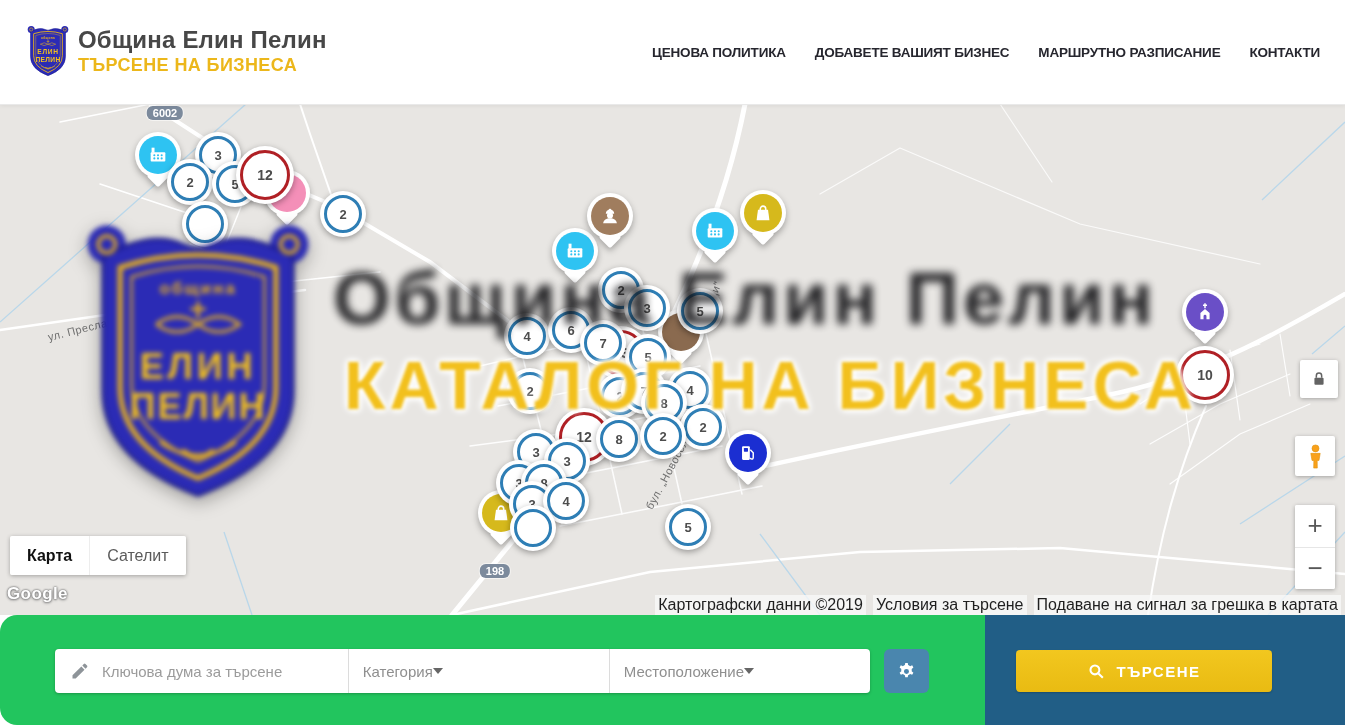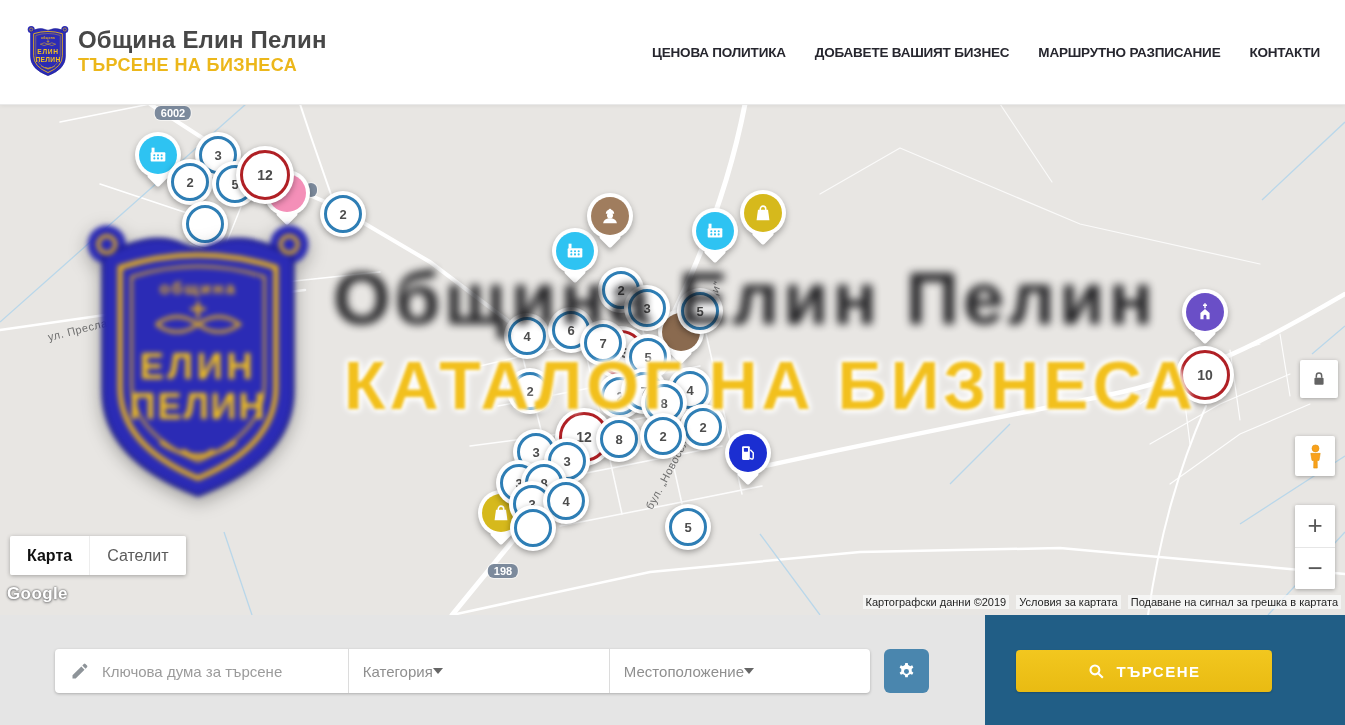--- a/index.html
+++ b/index.html
@@ -15,21 +15,21 @@
   #brand-subtitle{font-size:18px;font-weight:800;color:#ECB71B;letter-spacing:.4px;margin-top:1px;}
   #main-nav{position:absolute;right:25px;top:0;height:104px;display:flex;align-items:center;gap:29px;}
   .nav-item{font-size:13.5px;font-weight:700;color:#26262E;letter-spacing:-0.2px;cursor:pointer;white-space:nowrap;}
 
   
   #map{position:absolute;left:0;top:104px;width:1345px;height:511px;background:#E8E6E3;overflow:hidden;cursor:grab;}
   #roads{position:absolute;left:0;top:0;z-index:1;}
   #labels{position:absolute;left:0;top:0;width:100%;height:100%;z-index:5;}
   .shield{position:absolute;transform:translate(-50%,-50%);background:#7C8A9C;color:#fff;
           font-size:11px;font-weight:700;padding:1px 6px;border-radius:6px;
-          box-shadow:0 0 0 1px rgba(255,255,255,.55);white-space:nowrap;margin-left:8px;}
+          box-shadow:0 0 0 1px rgba(255,255,255,.55);white-space:nowrap;}
   .street{position:absolute;color:#6f6f6f;font-size:11px;white-space:nowrap;letter-spacing:.5px;}
 
   
   #markers{position:absolute;left:0;top:0;width:100%;height:100%;z-index:10;}
   .pin{position:absolute;width:46px;height:46px;transform:translate(-50%,-50%);cursor:pointer;
        filter:drop-shadow(0 3px 3px rgba(0,0,0,.3));}
   .pin-tail{position:absolute;left:50%;bottom:-6px;width:16px;height:16px;background:#fff;
             transform:translateX(-50%) rotate(45deg);border-radius:2px;}
   .pin-head{position:relative;width:46px;height:46px;background:#fff;border-radius:50%;
             display:flex;align-items:center;justify-content:center;}
@@ -64,25 +64,25 @@
            border-radius:2px;overflow:hidden;z-index:40;}
   .mt-btn{height:39px;display:flex;align-items:center;justify-content:center;background:#fff;
           font-size:16px;cursor:pointer;padding:0 17px;}
   #mt-map{font-weight:700;color:#111;}
   #mt-sat{color:#5b5b5b;border-left:1px solid #ededed;}
 
   #google-logo{position:absolute;left:7px;top:480px;z-index:40;color:#fff;font-size:17px;font-weight:700;
       letter-spacing:.4px;cursor:pointer;
       text-shadow:0 0 2px #7d7d7d,0 0 2px #7d7d7d,0 1px 3px #8a8a8a;}
   #attribution{position:absolute;right:4px;top:491px;z-index:40;display:flex;gap:7px;}
-  .attr{font-size:11px;color:#1f1f1f;background:rgba(250,250,250,.75);padding:1px 3px;white-space:nowrap;}
+  .attr{font-size:16px;color:#1f1f1f;background:rgba(250,250,250,.75);padding:1px 3px;white-space:nowrap;}
   .attr[data-interactable="true"]{cursor:pointer;}
 
   
-  #searchbar{position:absolute;left:0;top:615px;width:1345px;height:110px;background:#e5e5e5;z-index:60;}
+  #searchbar{position:absolute;left:0;top:615px;width:1345px;height:110px;background:#22c55e;z-index:60;border-radius:17px;}
   #searchbar-right{position:absolute;right:0;top:0;width:360px;height:110px;background:#215E86;}
   #search-row{position:absolute;left:55px;top:34px;width:815px;height:44px;background:#fff;border-radius:4px;
       display:flex;align-items:stretch;box-shadow:0 1px 3px rgba(0,0,0,.25);}
   .sr-sect{display:flex;align-items:center;position:relative;}
   #kw-sect{width:305px;border-right:1px solid #dcdcdc;padding-left:15px;gap:10px;}
   #kw-input{border:none;outline:none;flex:1;font-size:15px;color:#444;font-family:"Liberation Sans",sans-serif;
       background:transparent;min-width:0;}
   #kw-input::placeholder{color:#9b9b9b;}
   .dd-sect{width:255px;padding:3px 14px;cursor:pointer;}
   #cat-sect{border-right:1px solid #dcdcdc;}
@@ -500,21 +500,21 @@
     </div>
 
     <div id="maptype" data-interactable="false">
       <div class="mt-btn" id="mt-map" data-interactable="true">Карта</div>
       <div class="mt-btn" id="mt-sat" data-interactable="true">Сателит</div>
     </div>
 
     <div id="google-logo" data-interactable="true">Google</div>
     <div id="attribution" data-interactable="false">
         <span class="attr" data-interactable="false">Картографски данни ©2019</span>
-        <span class="attr" data-interactable="true">Условия за картата</span>
+        <span class="attr" data-interactable="true">Условия за търсене</span>
         <span class="attr" data-interactable="true">Подаване на сигнал за грешка в картата</span>
       </div>
   </div>
 
   <div id="searchbar" data-interactable="false">
     <div id="searchbar-right" data-interactable="false"></div>
 
     <div id="search-row" data-interactable="false">
       <div class="sr-sect" id="kw-sect" data-interactable="false">
         <span data-interactable="false" style="display:flex">

